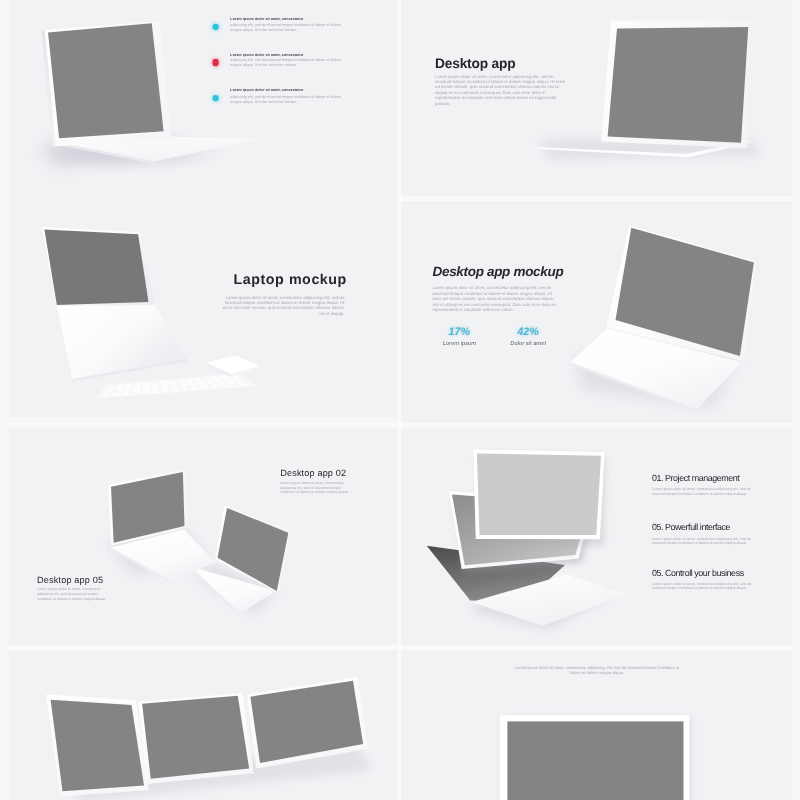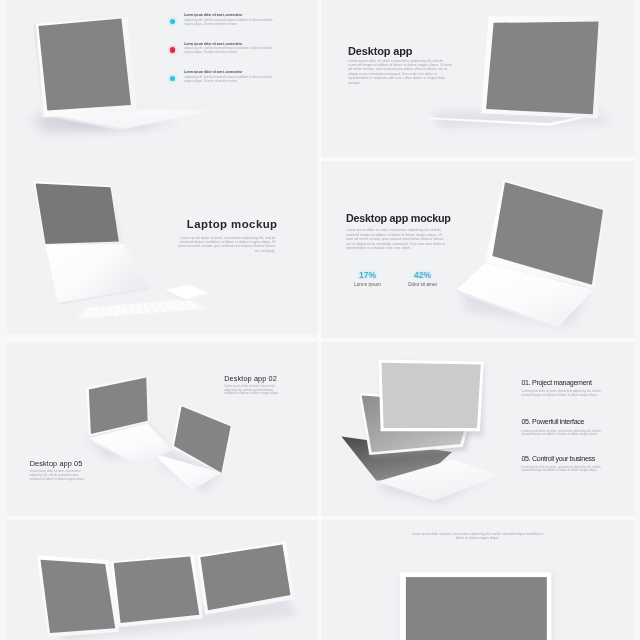--- a/index.html
+++ b/index.html
@@ -40,25 +40,25 @@
         line-height:11px;margin-bottom:2px;}
   .s2-p{font-size:3.4px;color:#a7a8ae;line-height:4.45px;letter-spacing:.02px;width:105px;}
 
   
   .s3-txt{position:absolute;left:170.5px;top:62px;width:100px;}
   .s3-h{font-size:11.4px;font-weight:bold;color:#26272b;letter-spacing:0.45px;
         line-height:11.4px;margin-bottom:5.2px;}
   .s3-p{font-size:3.4px;color:#a7a8ae;line-height:4.42px;letter-spacing:.02px;width:98px;}
 
   
-  .s4-txt{position:absolute;left:25px;top:52px;width:120px;}
+  .s4-txt{position:absolute;left:25px;top:52px;width:120px;font-style:italic;}
   .s4-h{font-size:10.8px;font-weight:bold;color:#26272b;letter-spacing:-0.25px;
         line-height:10.8px;margin-bottom:4.6px;white-space:nowrap;}
   .s4-p{font-size:3.4px;color:#a7a8ae;line-height:4.42px;letter-spacing:.02px;width:99px;}
-  .s4-stats{display:flex;margin-top:20px;margin-left:-6px;}
+  .s4-stats{display:flex;margin-top:10px;margin-left:-6px;}
   .stat{width:55px;text-align:center;}
   .stat-v{font-size:8.6px;font-weight:bold;color:#4cb4d4;letter-spacing:0px;line-height:8.6px;
           text-shadow:0 0 3px rgba(76,180,212,.45);}
   .stat-l{font-size:4.6px;color:#5c5d63;margin-top:3.2px;letter-spacing:.02px;}
 
   
   .s5-t1{position:absolute;left:22.7px;top:118.1px;width:70px;}
   .s5-t2{position:absolute;left:217.2px;top:32.7px;width:70px;}
   .s5-h{font-size:7.3px;font-weight:normal;color:#26272b;letter-spacing:0.12px;
         line-height:7.3px;margin-bottom:3.1px;white-space:nowrap;}

